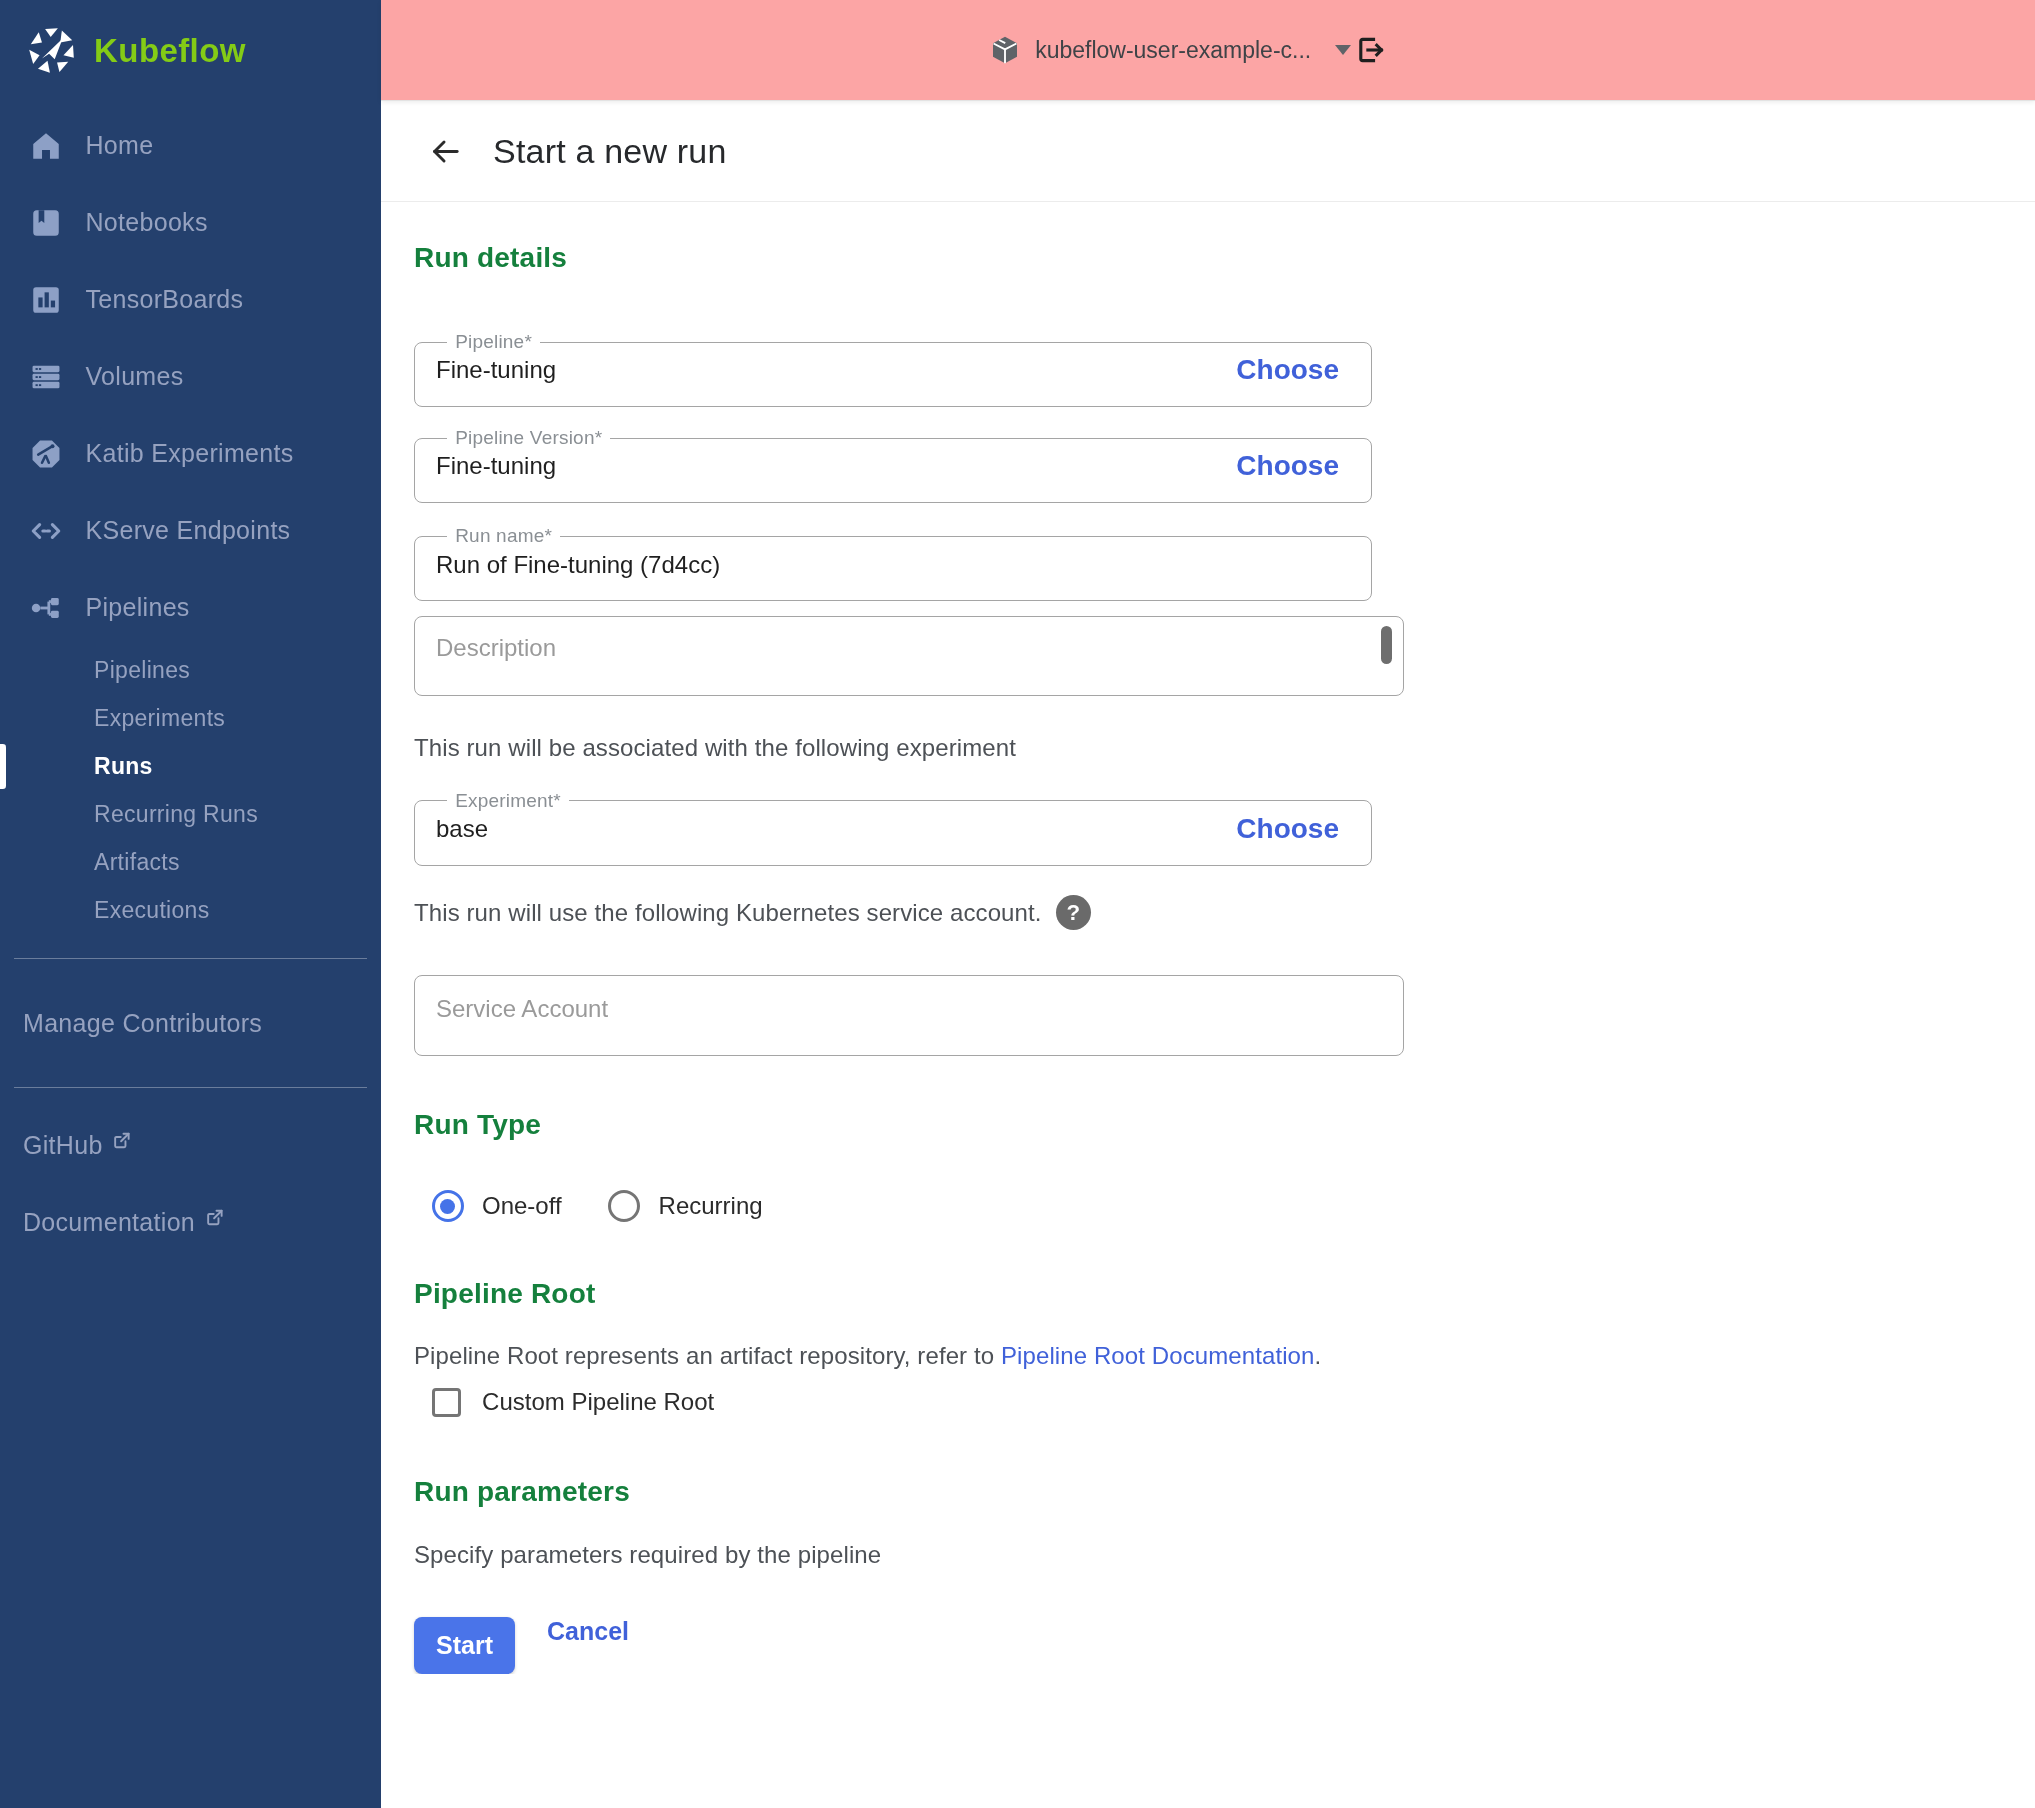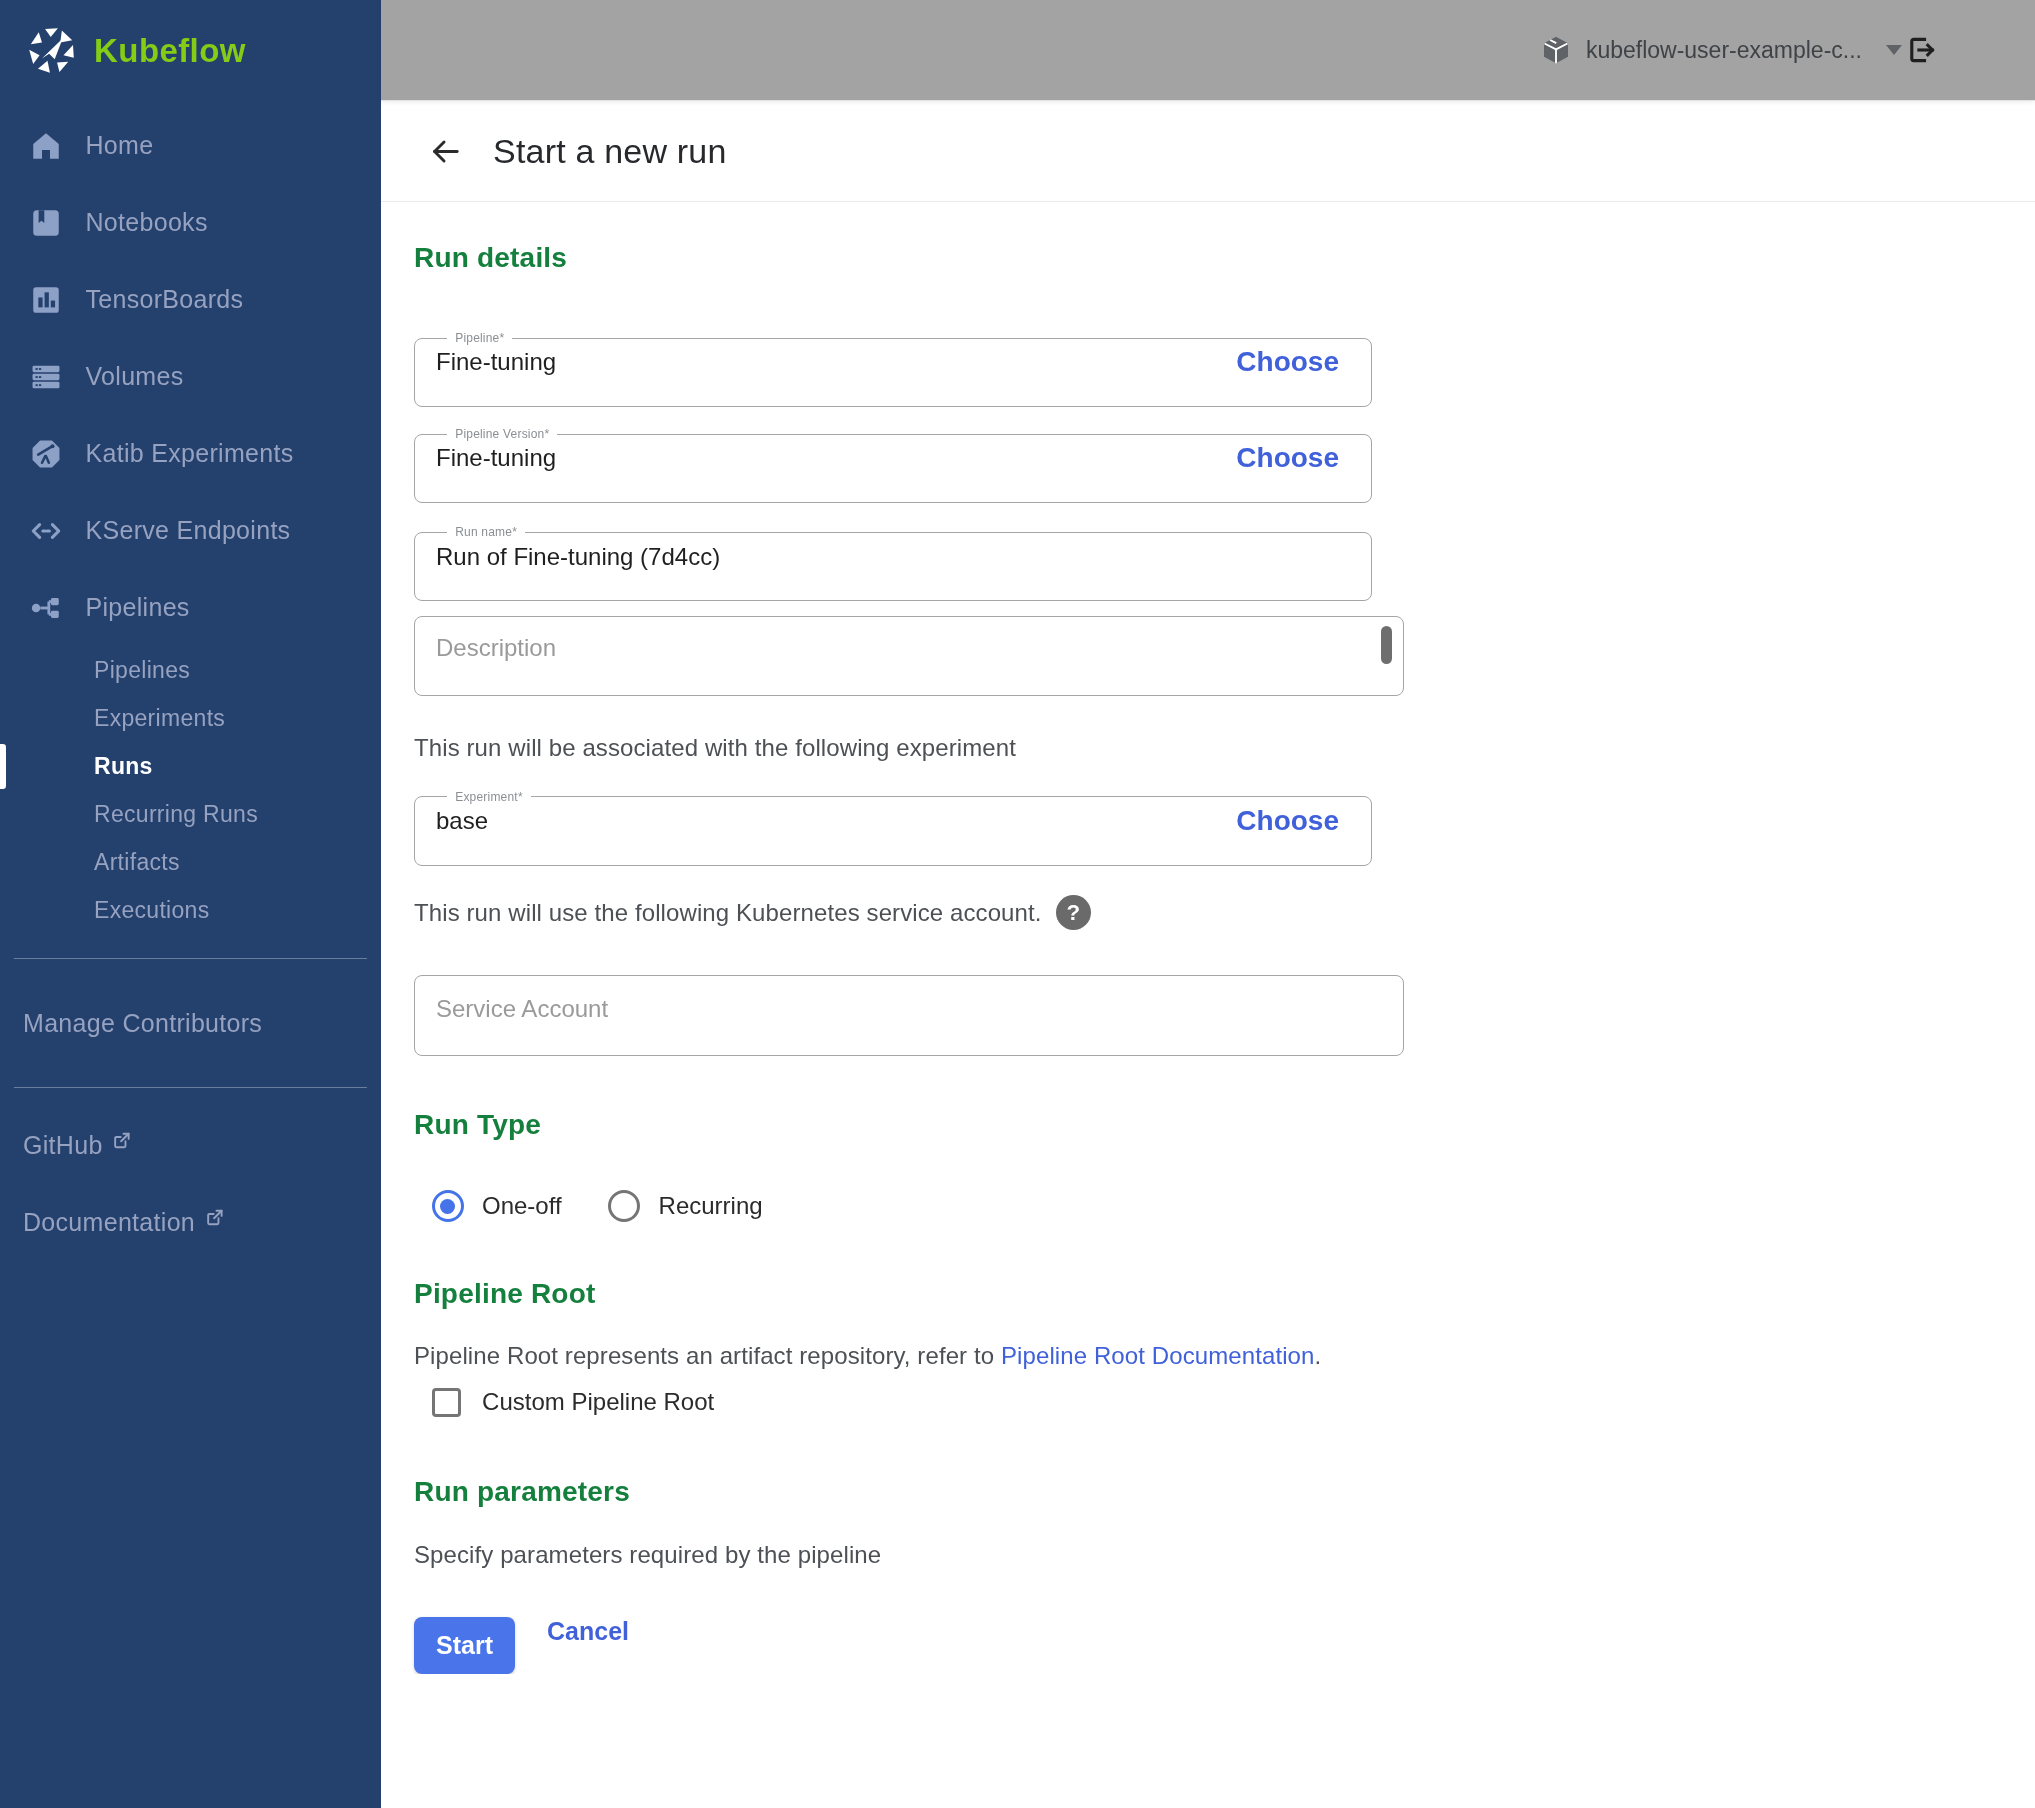--- a/index.html
+++ b/index.html
@@ -25,42 +25,42 @@
   .side-link { display:flex; align-items:flex-start; padding-left:23px; font-size:25px; letter-spacing:0.3px; color:#96a2c0; cursor:pointer; line-height:32px; }
   .mc { margin-top:48px; }
   .sd2 { margin-top:48px; }
   .gh { margin-top:41px; }
   .doc { margin-top:45px; }
   .ext-icon { margin-left:9.6px; margin-top:-4.8px; }
   .ext-icon svg { width:19px; height:19px; }
 
   
   .main { flex:1; display:flex; flex-direction:column; background:#ffffff; min-width:0; }
-  .topbar { height:101px; flex:0 0 101px; display:flex; align-items:center; justify-content:flex-end; padding:0 96px 0 57px; background:#a3a3a3; border-bottom:0.8px solid #e3e3e3; box-shadow:0 2.4px 4.8px rgba(0,0,0,0.08); position:relative; z-index:3; }
+  .topbar { height:101px; flex:0 0 101px; display:flex; align-items:center; justify-content:center; padding:0 96px 0 57px; background:#fca5a5; border-bottom:0.8px solid #e3e3e3; box-shadow:0 2.4px 4.8px rgba(0,0,0,0.08); position:relative; z-index:3; }
   .ns { display:flex; align-items:center; cursor:pointer; }
   .ns-icon svg { width:32px; height:32px; display:block; }
   .ns-text { font-size:23px; color:#3f4347; margin-left:14.4px; }
   .caret { width:0; height:0; border-left:8.8px solid transparent; border-right:8.8px solid transparent; border-top:10.4px solid #5f6368; margin-left:24px; }
   .logout-btn { width:37px; height:37px; display:flex; align-items:center; justify-content:center; cursor:pointer; }
   .logout-btn svg { width:34px; height:34px; }
 
   .page-header { height:101px; flex:0 0 101px; display:flex; align-items:center; padding-left:45px; background:#fff; border-bottom:0.8px solid #ececec; position:relative; z-index:2; }
   .back-btn { width:38px; height:38px; display:flex; align-items:center; justify-content:center; cursor:pointer; }
   .back-btn svg { width:35px; height:35px; }
   .page-title { font-size:34px; color:#27292c; margin-left:29px; letter-spacing:0.2px; }
 
   .content { padding-left:33px; overflow:hidden; }
   .section-title { font-size:28px; font-weight:700; color:#15803d; letter-spacing:0.2px; }
   .st-run-details { margin-top:40px; }
   .st-run-type { margin-top:53px; }
   .st-pipeline-root { margin-top:56px; }
   .st-run-params { margin-top:59px; }
 
   fieldset.field { width:958px; height:76px; border:1.6px solid #a5a5a5; border-radius:8px; padding:0 32px 0 21px; background:#fff; min-width:0; }
-  fieldset.field legend { font-size:12px; color:#8a8f94; padding:0 8px; margin-left:11.2px; letter-spacing:0.2px; }
+  fieldset.field legend { font-size:19px; color:#8a8f94; padding:0 8px; margin-left:11.2px; letter-spacing:0.2px; }
   .frow { display:flex; align-items:center; justify-content:space-between; height:41px; margin-top:-3.2px; }
   .fvalue { font-size:24px; color:#1f1f1f; }
   .choose-link { font-size:28px; font-weight:700; color:#4061d9; cursor:pointer; }
   .f-pipeline { margin-top:57px; }
   .f-version { margin-top:20px; }
   .f-runname { margin-top:22.3px; }
   .f-experiment { margin-top:26px; }
   .f-epochs { margin-top:25.5px; height:77px; }
 
   .plainbox { width:990px; border:1.6px solid #a5a5a5; border-radius:8px; background:#fff; position:relative; padding:17.6px 0 0 21px; }

